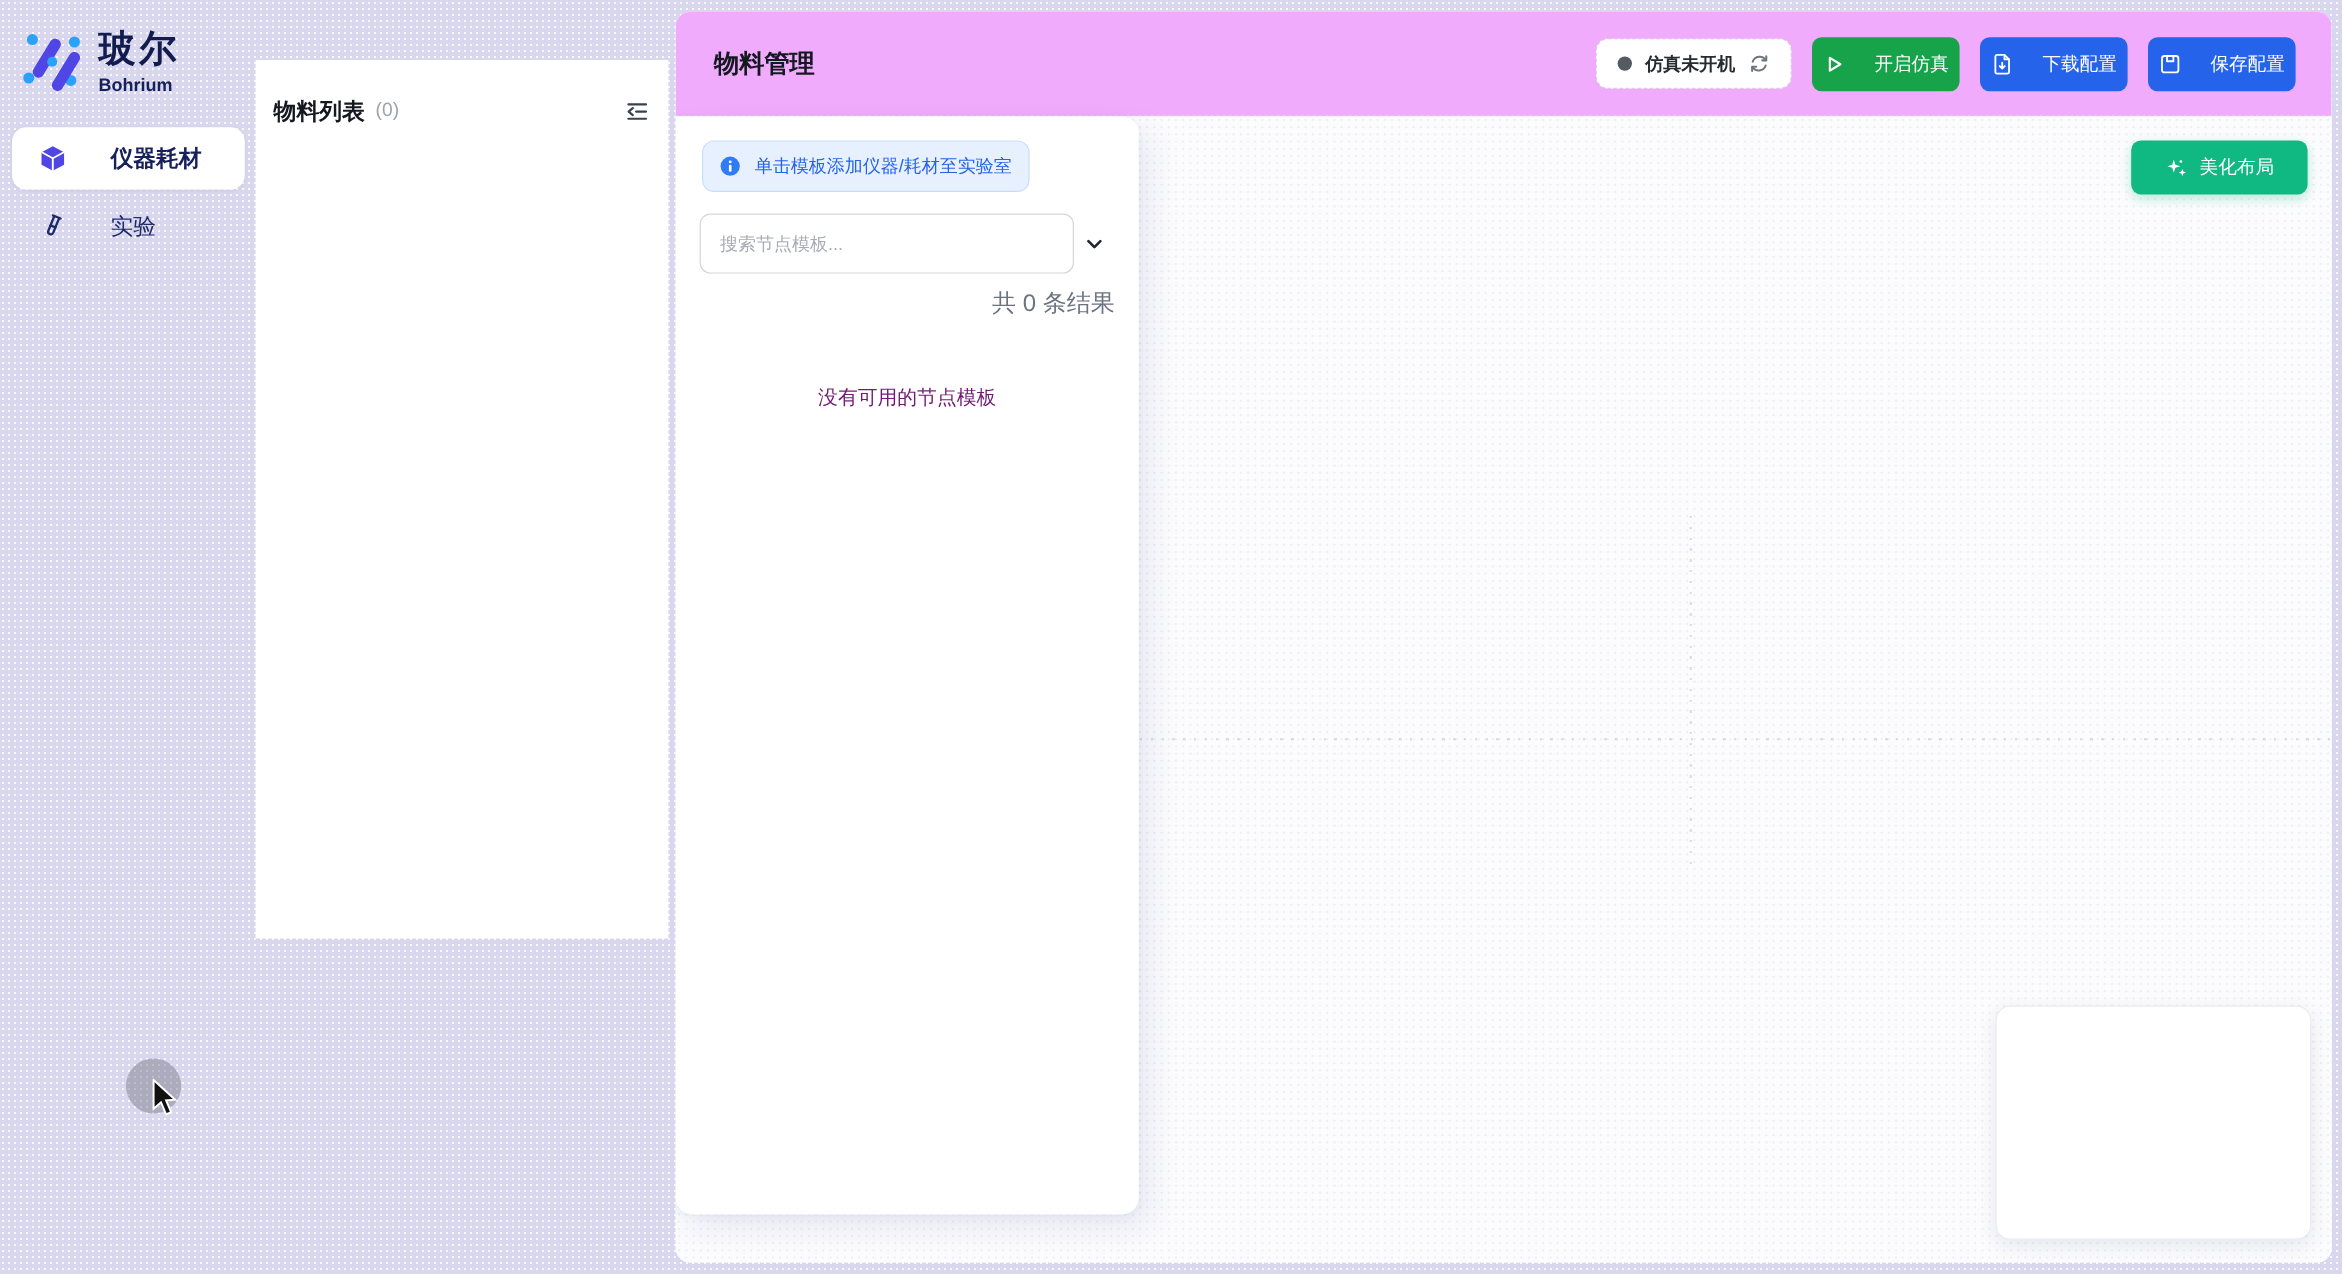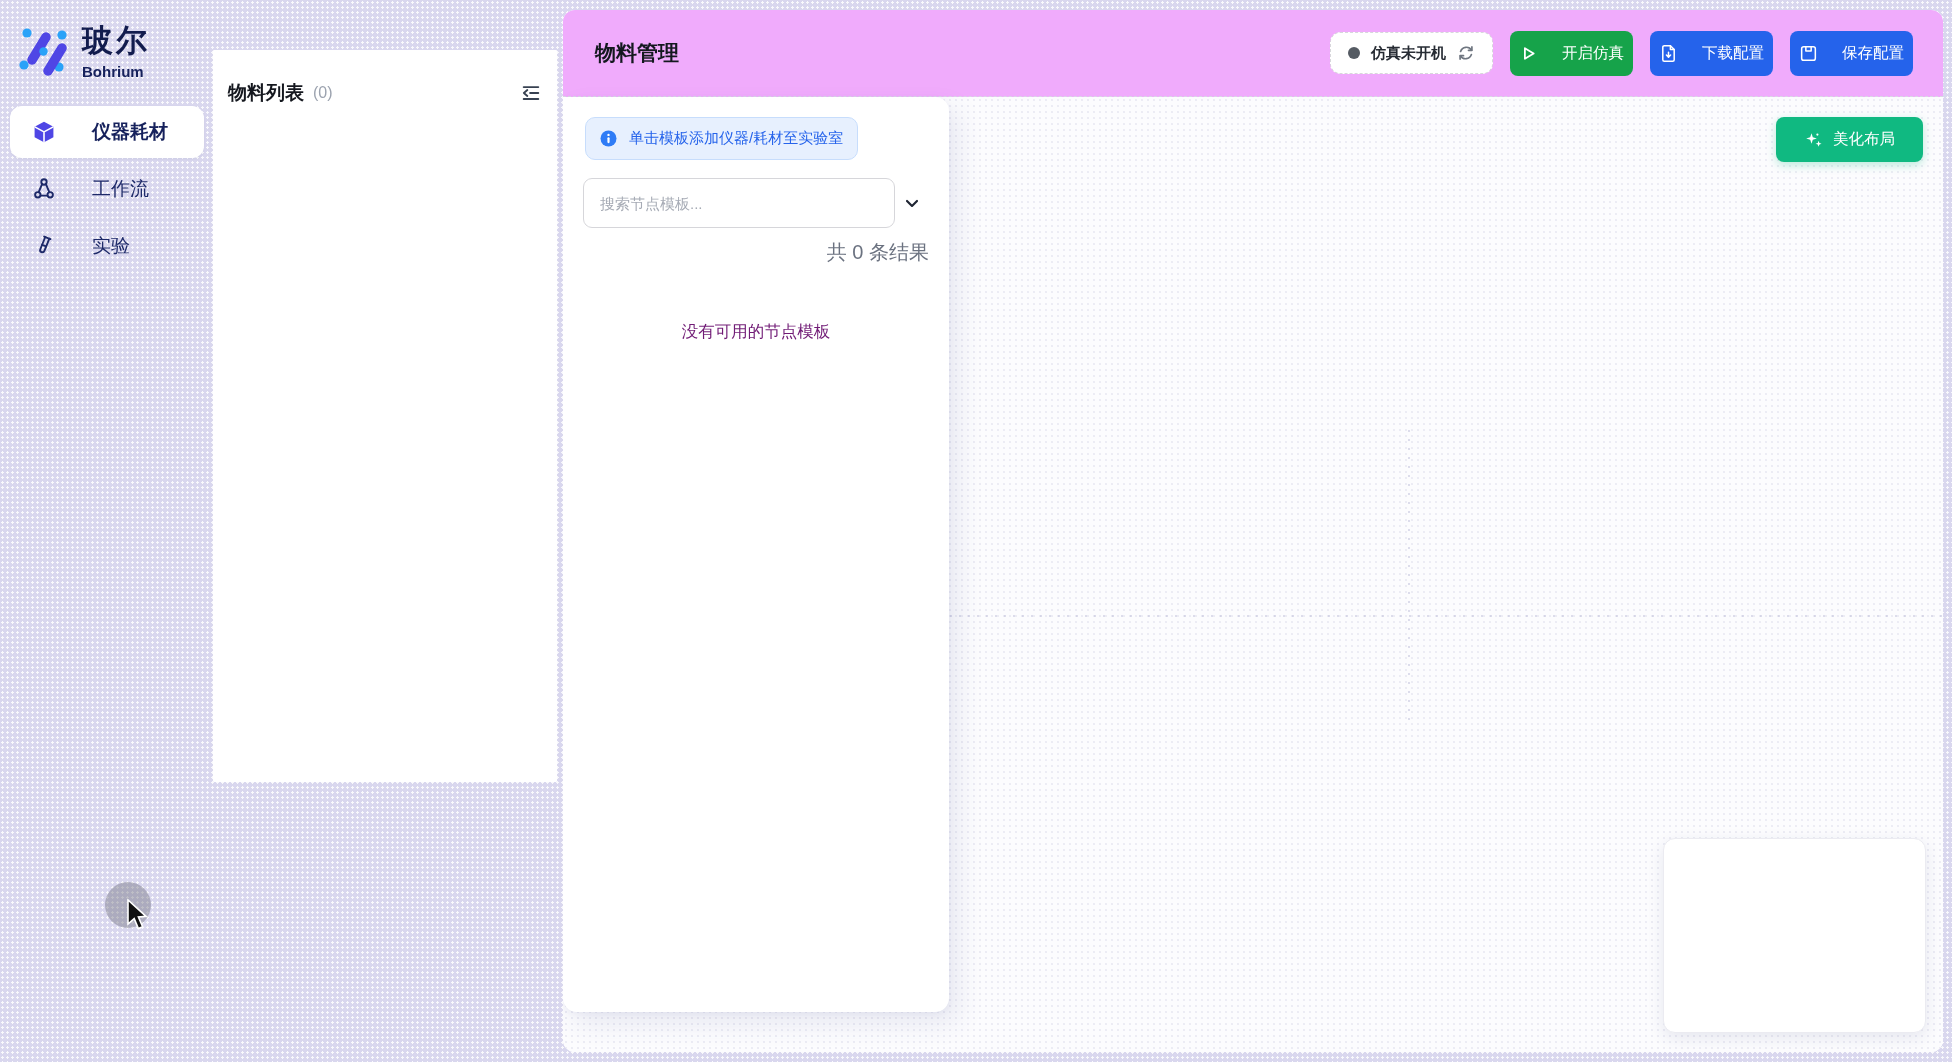--- a/index.html
+++ b/index.html
@@ -127,29 +127,20 @@
 
     <div class="nav">
       <div class="nav-item active">
         <svg class="nicon" viewBox="0 0 24 24">
           <path d="M12 1.8 L21.4 6.8 V17.2 L12 22.2 L2.6 17.2 V6.8 Z" fill="#4f46e5"></path>
           <path d="M3.2 7.1 L12 11.9 L20.8 7.1 M12 11.9 V21.6" stroke="#fff" stroke-width="1.6" fill="none" stroke-linecap="round" stroke-linejoin="round"></path>
         </svg>
         <span>仪器耗材</span>
       </div>
       <div class="nav-item">
-        <svg class="nicon" viewBox="0 0 24 24" fill="none" stroke="#1e2a69" stroke-width="1.9" stroke-linecap="round">
-          <path d="M10.2 6.8 L6.9 14.6 M13.8 6.8 L17.1 14.6 M8.6 18.6 L15.4 18.6"></path>
-          <circle cx="12" cy="5" r="2.7"></circle>
-          <circle cx="5.8" cy="17.8" r="2.7"></circle>
-          <circle cx="18.2" cy="17.8" r="2.7"></circle>
-        </svg>
-        <span>工作流</span>
-      </div>
-      <div class="nav-item">
         <svg class="nicon" viewBox="0 0 24 24" fill="none" stroke="#1e2a69" stroke-width="1.9" stroke-linecap="round" stroke-linejoin="round">
           <g transform="rotate(22 12 12)">
             <path d="M8.6 3.2 h6.8"></path>
             <path d="M9.8 3.2 v13.2 a2.2 2.2 0 0 0 4.4 0 V3.2"></path>
             <path d="M9.8 11.6 h4.4"></path>
           </g>
         </svg>
         <span>实验</span>
       </div>
     </div>

